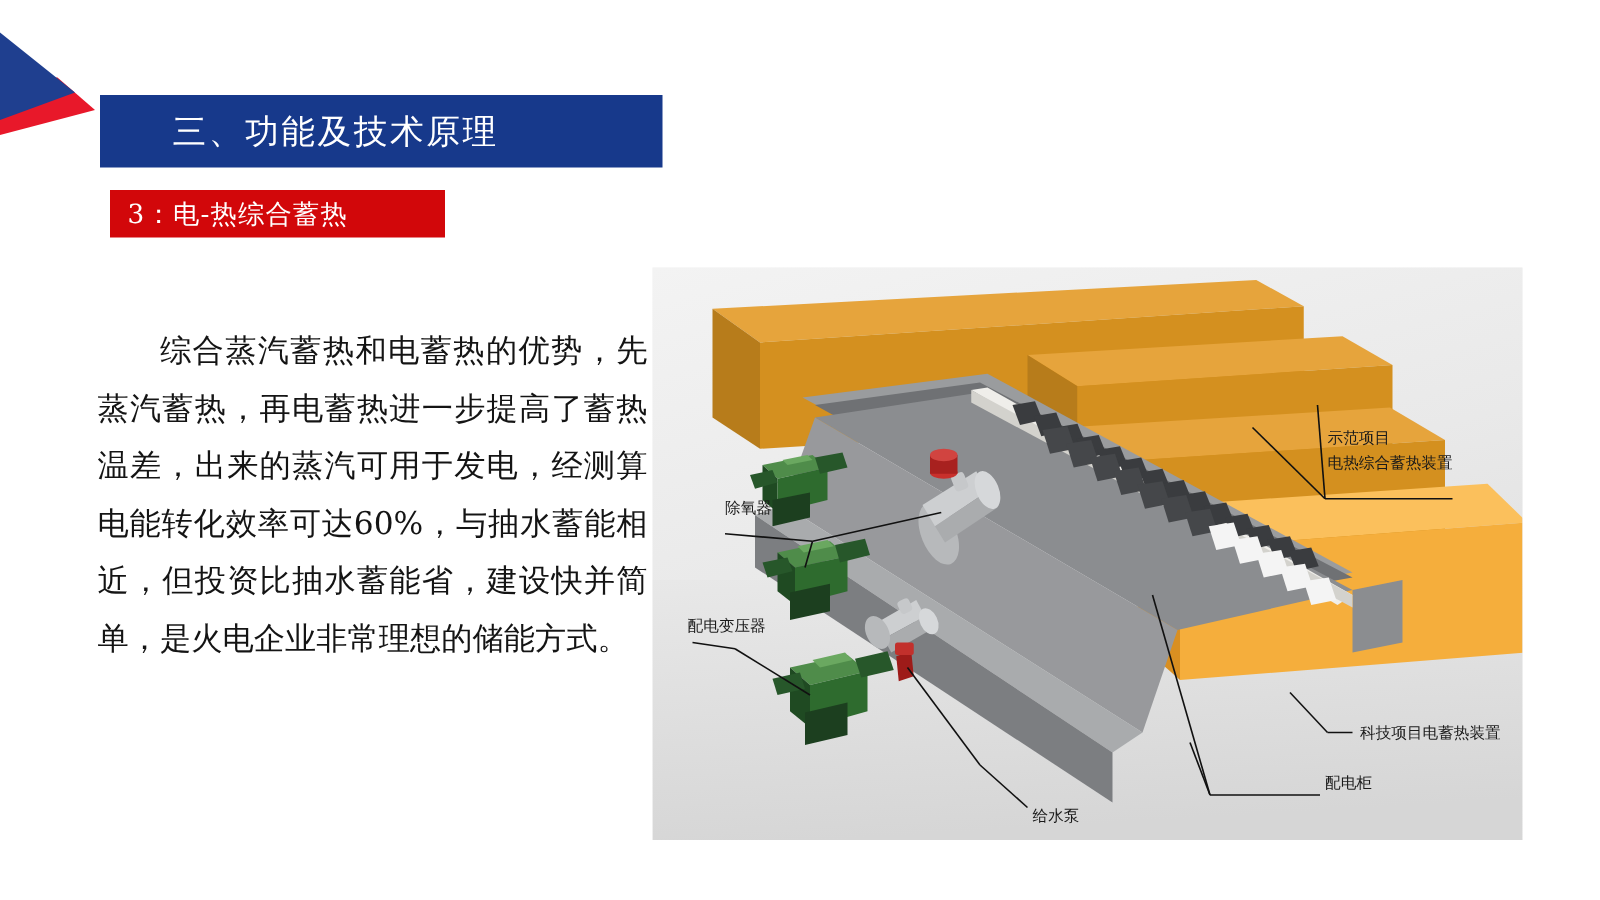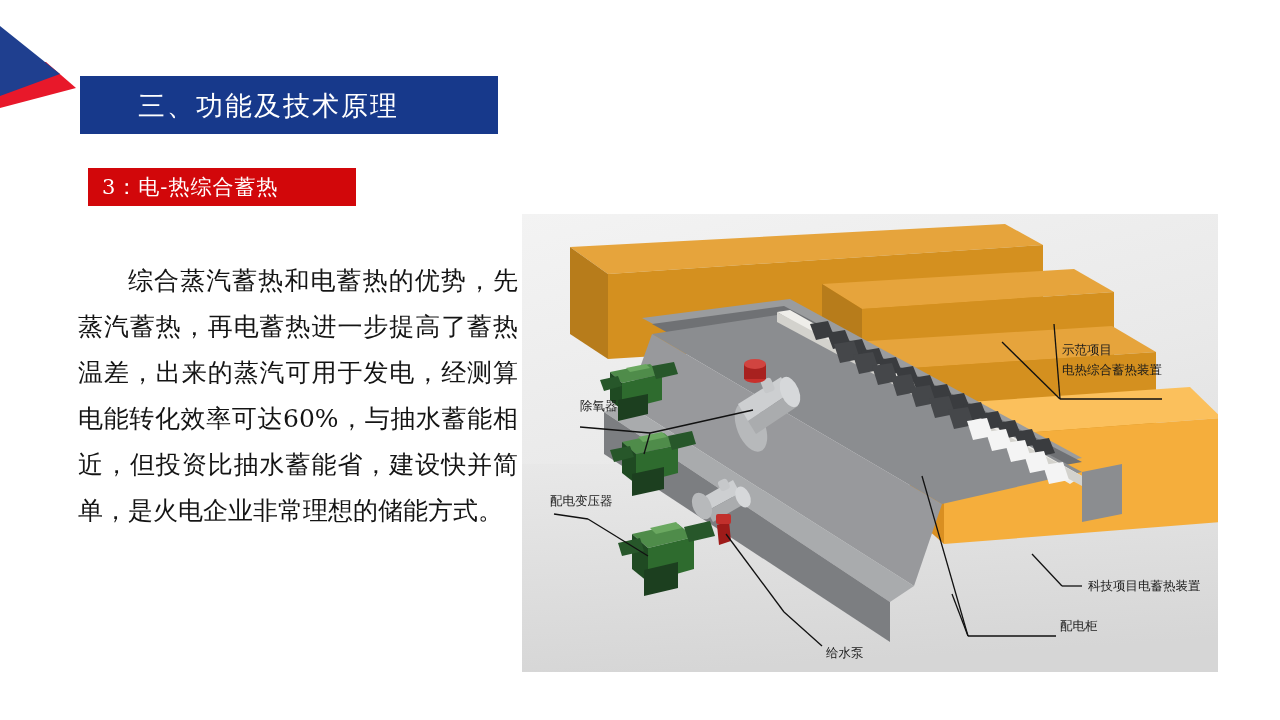--- a/index.html
+++ b/index.html
@@ -10,33 +10,33 @@
     overflow:hidden;position:relative;
   }
   #slide{position:absolute;inset:0;background:#fff;}
 
   
   .corner{position:absolute;left:0;top:0;width:80px;height:110px;}
   .corner svg{display:block;}
 
   
   .title-bar{
-    position:absolute;left:80px;top:76px;width:418px;height:58px;
+    position:absolute;left:80px;top:76px;width:450px;height:58px;
     background:#17398B;
     display:flex;align-items:center;text-align:right;
   }
   .title-bar .title-text{
     color:#ffffff;font-size:27px;letter-spacing:2px;
     font-family:"DejaVu Serif","Liberation Serif",serif;
     padding-left:58px;font-weight:400;line-height:1;
   }
 
   
   .sub-bar{
-    position:absolute;left:88px;top:168px;width:268px;height:38px;
+    position:absolute;left:88px;top:152px;width:268px;height:38px;
     background:#D2070A;display:flex;align-items:center;
   }
   .sub-bar .sub-text{
     color:#ffffff;font-size:21px;padding-left:14px;letter-spacing:1px;
     font-family:"DejaVu Serif","Liberation Serif",serif;line-height:1;
   }
 
   
   .body-text{
     position:absolute;left:78px;top:222px;width:440px;

